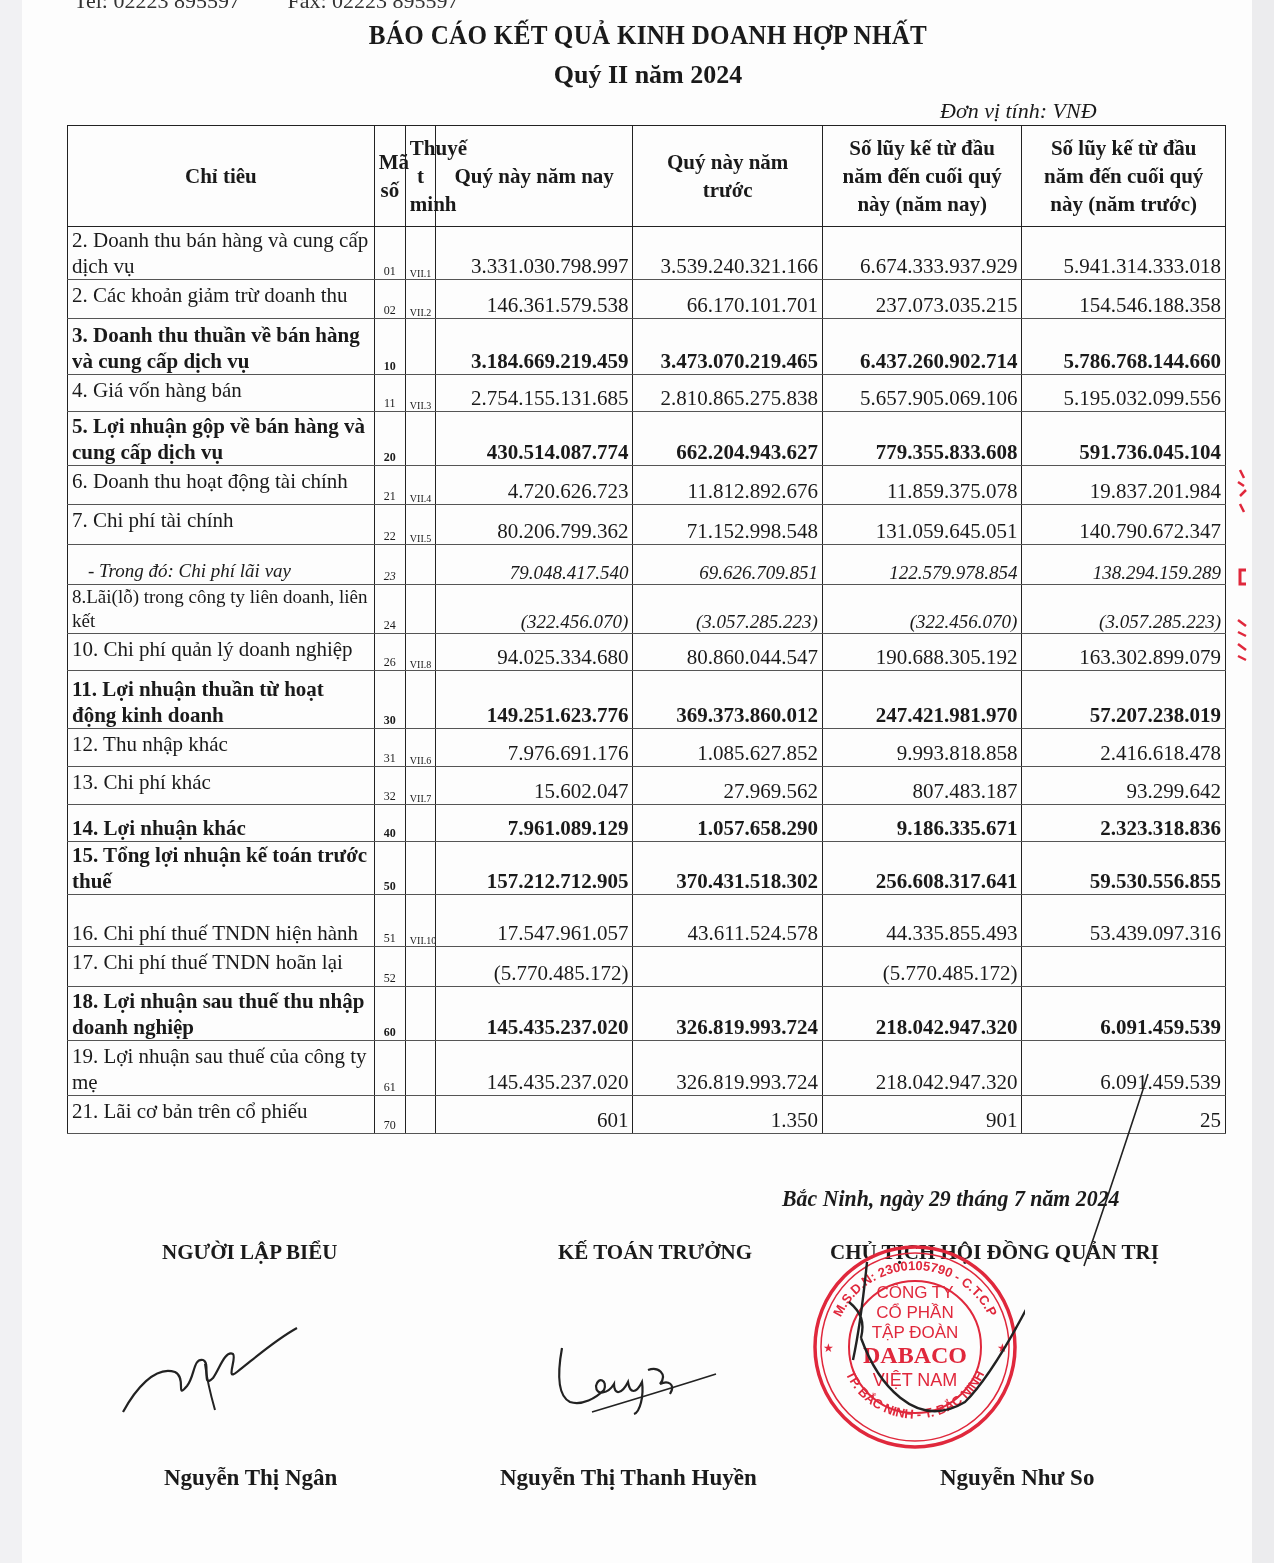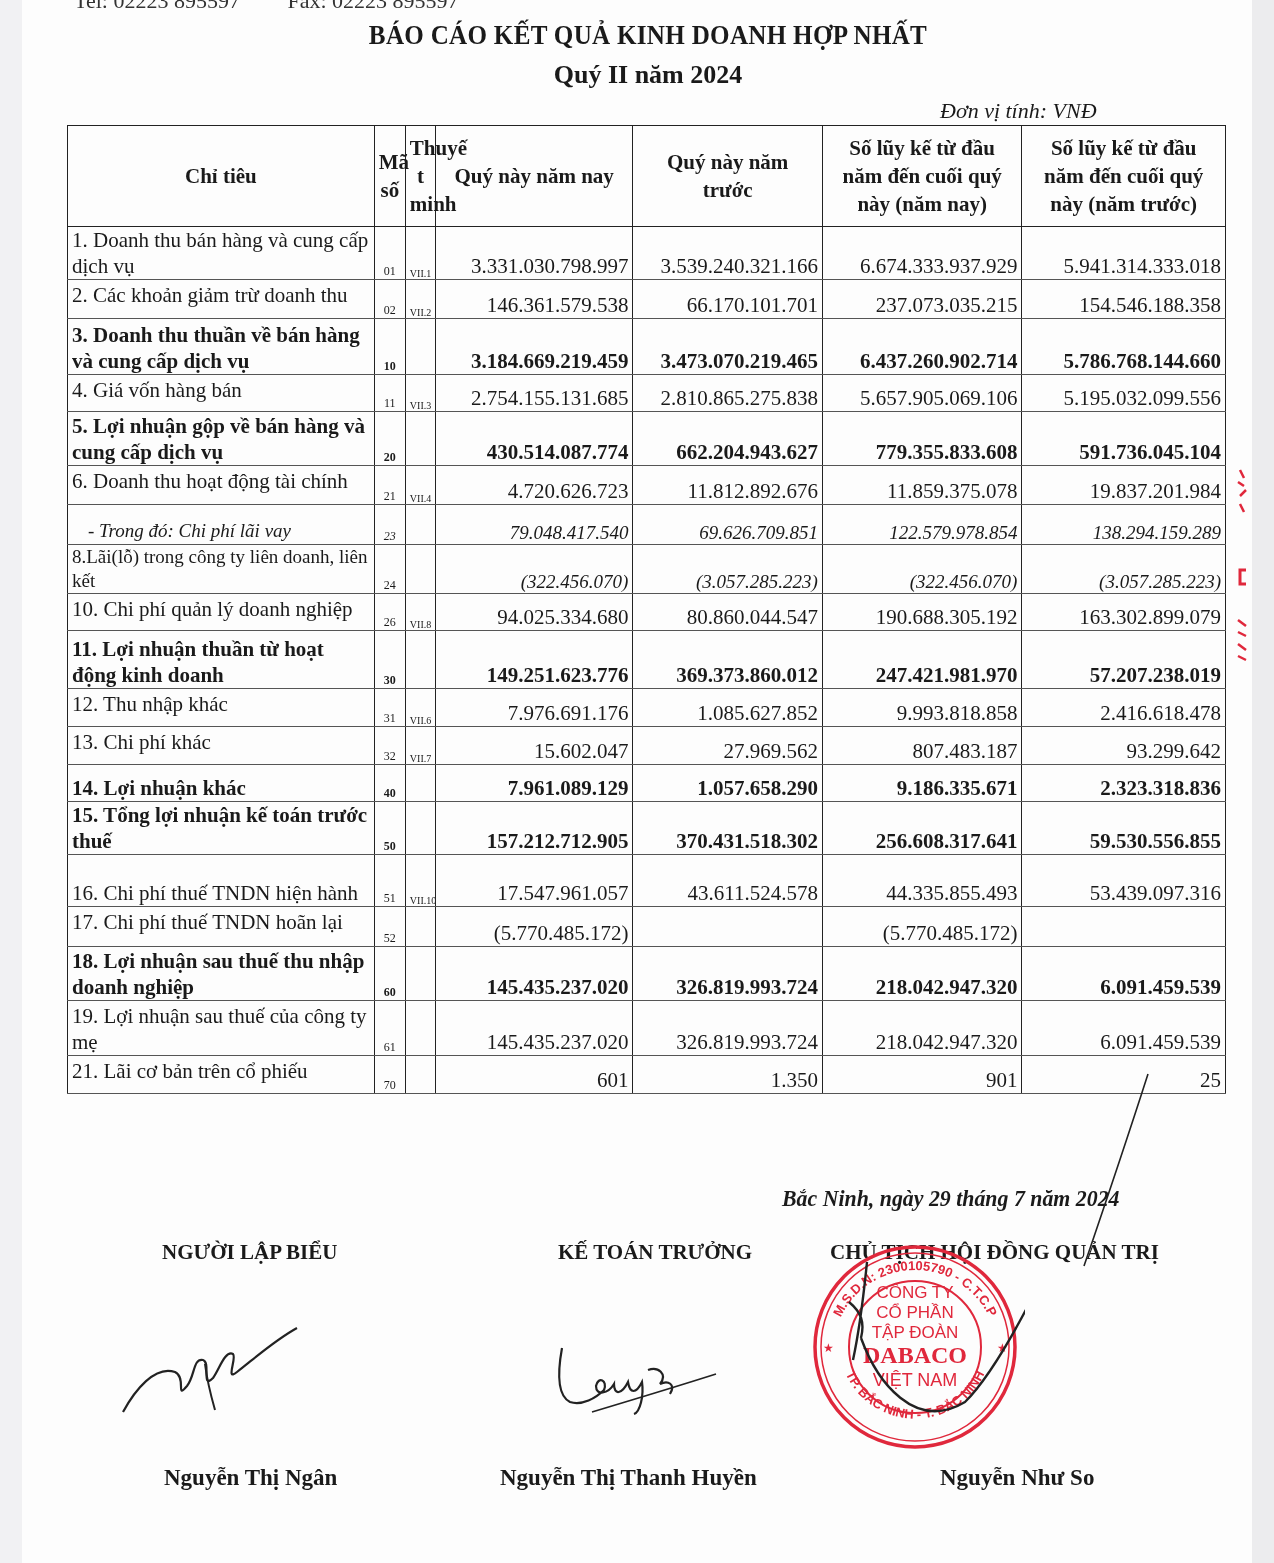--- a/index.html
+++ b/index.html
@@ -104,21 +104,21 @@
       <th class="code-h"><span>Mã</span><br><span>số</span></th>
       <th class="note-h"><span>Thuyế</span><br><span>t minh</span></th>
       <th>Quý này năm nay</th>
       <th style="padding:0 28px;text-align:center;">Quý này năm trước</th>
       <th style="padding:0 14px;">Số lũy kế từ đầu năm đến cuối quý này (năm nay)</th>
       <th style="padding:0 14px;">Số lũy kế từ đầu năm đến cuối quý này (năm trước)</th>
     </tr>
   </thead>
   <tbody id="rows">
       <tr class="" style="height: 53px;">
-        <td class="name">1. Doanh thu bán hàng và cung cấp dịch vụ</td>
+        <td class="name">2. Doanh thu bán hàng và cung cấp dịch vụ</td>
         <td class="code">01</td>
         <td class="note">VII.1</td>
         <td class="num">3.331.030.798.997</td>
         <td class="num">3.539.240.321.166</td>
         <td class="num">6.674.333.937.929</td>
         <td class="num">5.941.314.333.018</td>
       </tr>
       <tr class="single" style="height: 39px;">
         <td class="name">2. Các khoản giảm trừ doanh thu</td>
         <td class="code">02</td>
@@ -156,20 +156,29 @@
         <td class="num">591.736.045.104</td>
       </tr>
       <tr class="single" style="height: 39px;">
         <td class="name">6. Doanh thu hoạt động tài chính</td>
         <td class="code">21</td>
         <td class="note">VII.4</td>
         <td class="num">4.720.626.723</td>
         <td class="num">11.812.892.676</td>
         <td class="num">11.859.375.078</td>
         <td class="num">19.837.201.984</td>
+      </tr>
+      <tr class="single" style="height: 40px;">
+        <td class="name">7. Chi phí tài chính</td>
+        <td class="code">22</td>
+        <td class="note">VII.5</td>
+        <td class="num">80.206.799.362</td>
+        <td class="num">71.152.998.548</td>
+        <td class="num">131.059.645.051</td>
+        <td class="num">140.790.672.347</td>
       </tr>
       <tr class="italic" style="height: 40px;">
         <td class="name">- Trong đó: Chi phí lãi vay</td>
         <td class="code">23</td>
         <td class="note"></td>
         <td class="num">79.048.417.540</td>
         <td class="num">69.626.709.851</td>
         <td class="num">122.579.978.854</td>
         <td class="num">138.294.159.289</td>
       </tr>

